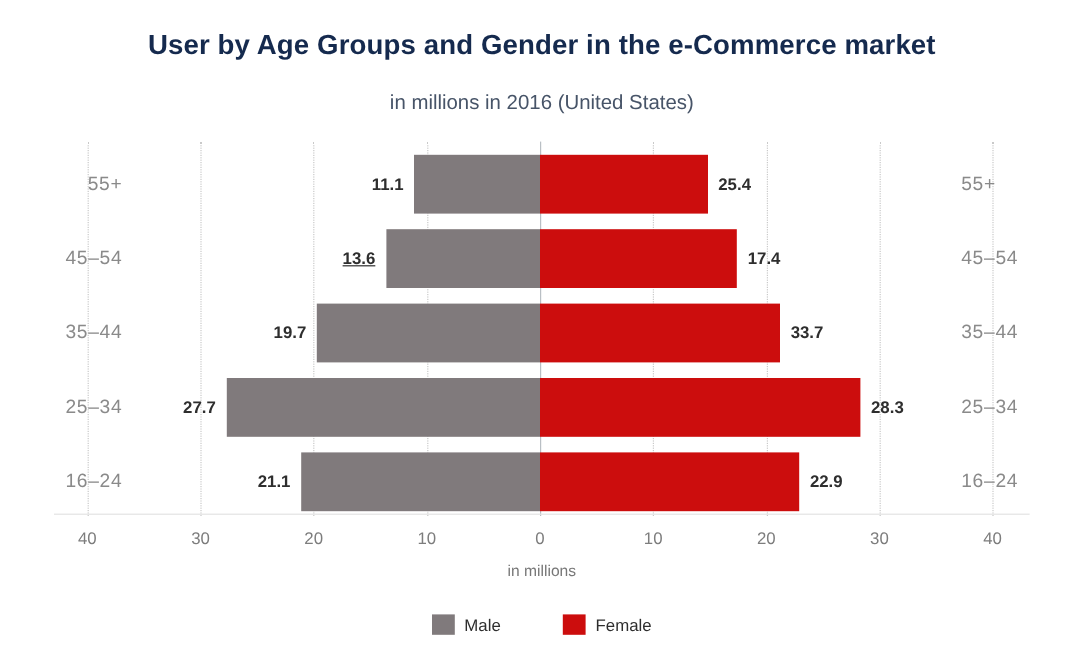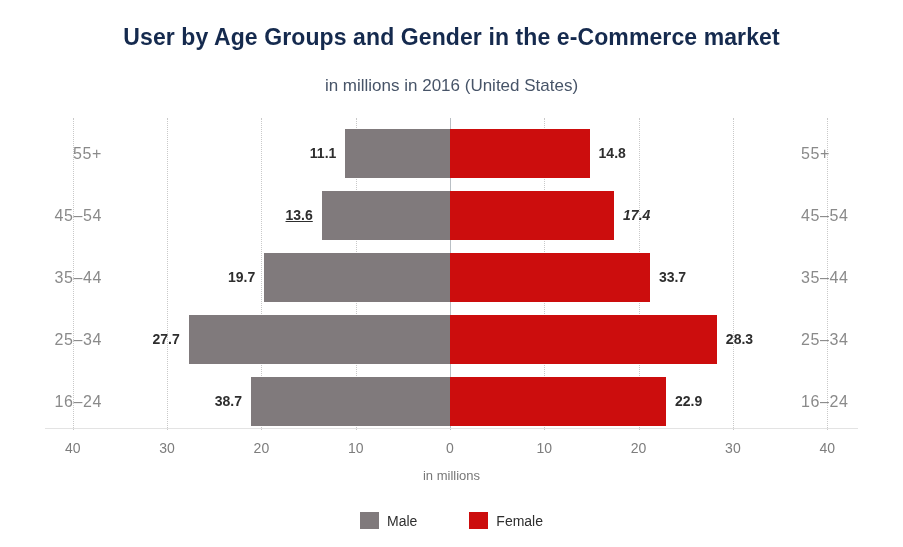--- a/index.html
+++ b/index.html
@@ -183,29 +183,29 @@
         <div class="gridline" style="left: 732.9px;"></div>
         <div class="gridline" style="left: 827.2px;"></div>
       </div>
     <div id="rows">
         <div class="bar-row" style="top: 11px;">
           <div class="cat-label left">55+</div>
           <div class="cat-label right">55+</div>
           <div class="bar male" style="left: 345.327px; width: 104.673px; background: rgb(128, 122, 124);"></div>
           <div class="val-label left" style="right: 566.673px;">11.1</div>
           <div class="bar female" style="left: 450px; width: 139.564px; background: rgb(204, 13, 13);"></div>
-          <div class="val-label right" style="left: 598.564px;">14.8</div>
+          <div class="val-label right" style="left: 598.564px;">25.4</div>
         </div>
         <div class="bar-row" style="top: 73px;">
           <div class="cat-label left">45–54</div>
           <div class="cat-label right">45–54</div>
           <div class="bar male" style="left: 321.752px; width: 128.248px; background: rgb(128, 122, 124);"></div>
           <div class="val-label left" style="right: 590.248px; text-decoration: underline;">13.6</div>
           <div class="bar female" style="left: 450px; width: 164.082px; background: rgb(204, 13, 13);"></div>
-          <div class="val-label right" style="left: 623.082px; font-style: italic;">17.4</div>
+          <div class="val-label right" style="left: 623.082px;">17.4</div>
         </div>
         <div class="bar-row" style="top: 135px;">
           <div class="cat-label left">35–44</div>
           <div class="cat-label right">35–44</div>
           <div class="bar male" style="left: 264.229px; width: 185.771px; background: rgb(128, 122, 124);"></div>
           <div class="val-label left" style="right: 647.771px;">19.7</div>
           <div class="bar female" style="left: 450px; width: 199.916px; background: rgb(204, 13, 13);"></div>
           <div class="val-label right" style="left: 658.916px;">33.7</div>
         </div>
         <div class="bar-row" style="top: 197px;">
@@ -213,21 +213,21 @@
           <div class="cat-label right">25–34</div>
           <div class="bar male" style="left: 188.789px; width: 261.211px; background: rgb(128, 122, 124);"></div>
           <div class="val-label left" style="right: 723.211px; margin-left: 12px;">27.7</div>
           <div class="bar female" style="left: 450px; width: 266.869px; background: rgb(204, 13, 13);"></div>
           <div class="val-label right" style="left: 725.869px;">28.3</div>
         </div>
         <div class="bar-row" style="top: 259px;">
           <div class="cat-label left">16–24</div>
           <div class="cat-label right">16–24</div>
           <div class="bar male" style="left: 251.027px; width: 198.973px; background: rgb(128, 122, 124);"></div>
-          <div class="val-label left" style="right: 660.973px;">38.7</div>
+          <div class="val-label left" style="right: 660.973px;">21.1</div>
           <div class="bar female" style="left: 450px; width: 215.947px; background: rgb(204, 13, 13);"></div>
           <div class="val-label right" style="left: 674.947px;">22.9</div>
         </div>
       </div>
   </div>
 
   <div id="axis-baseline"></div>
 
   <div id="x-ticks">
       <div class="x-tick" style="left: 72.8px;">40</div>

